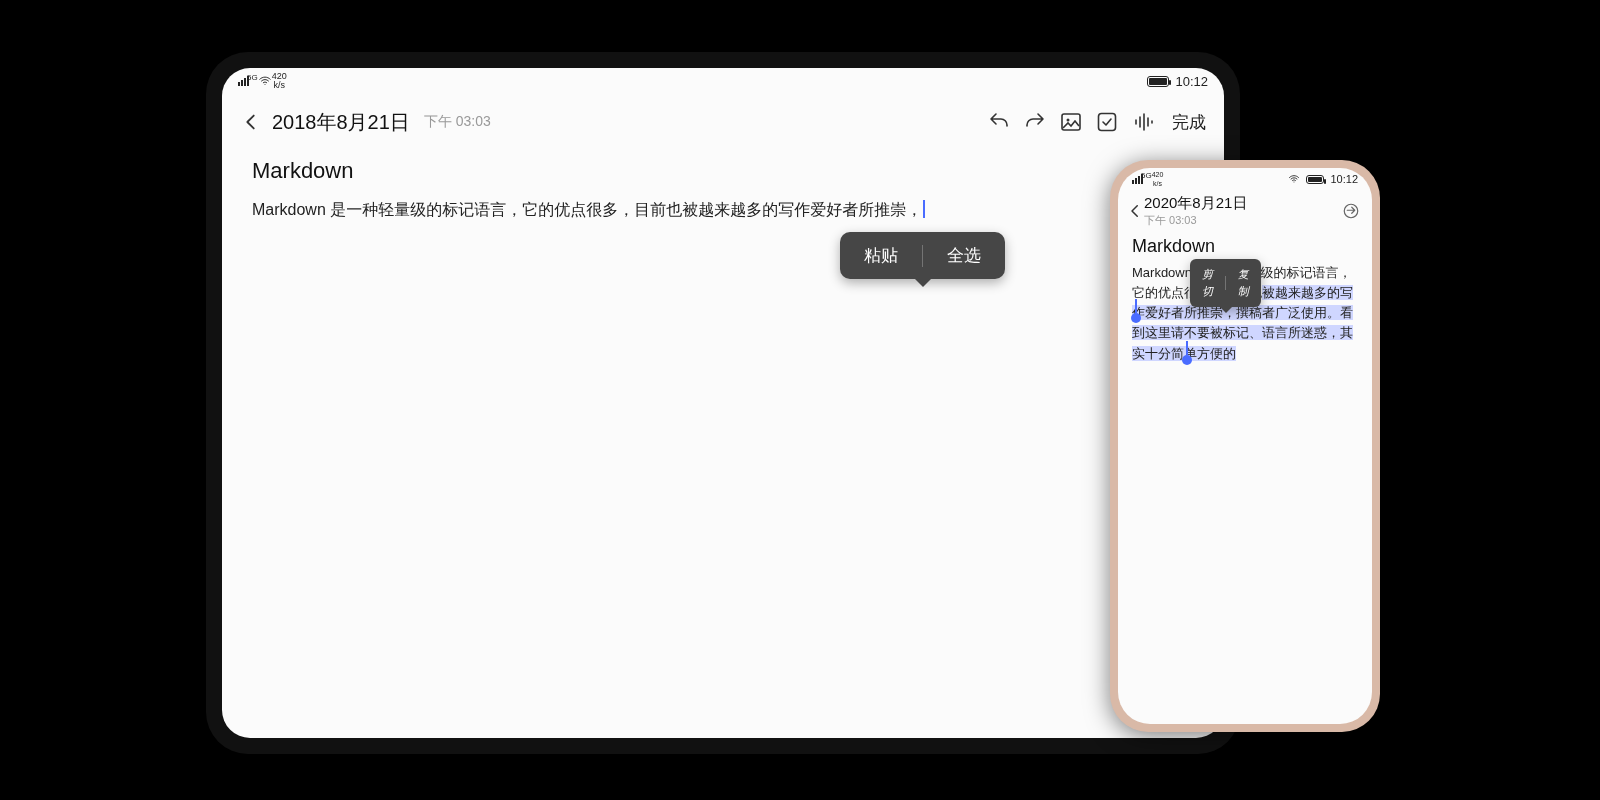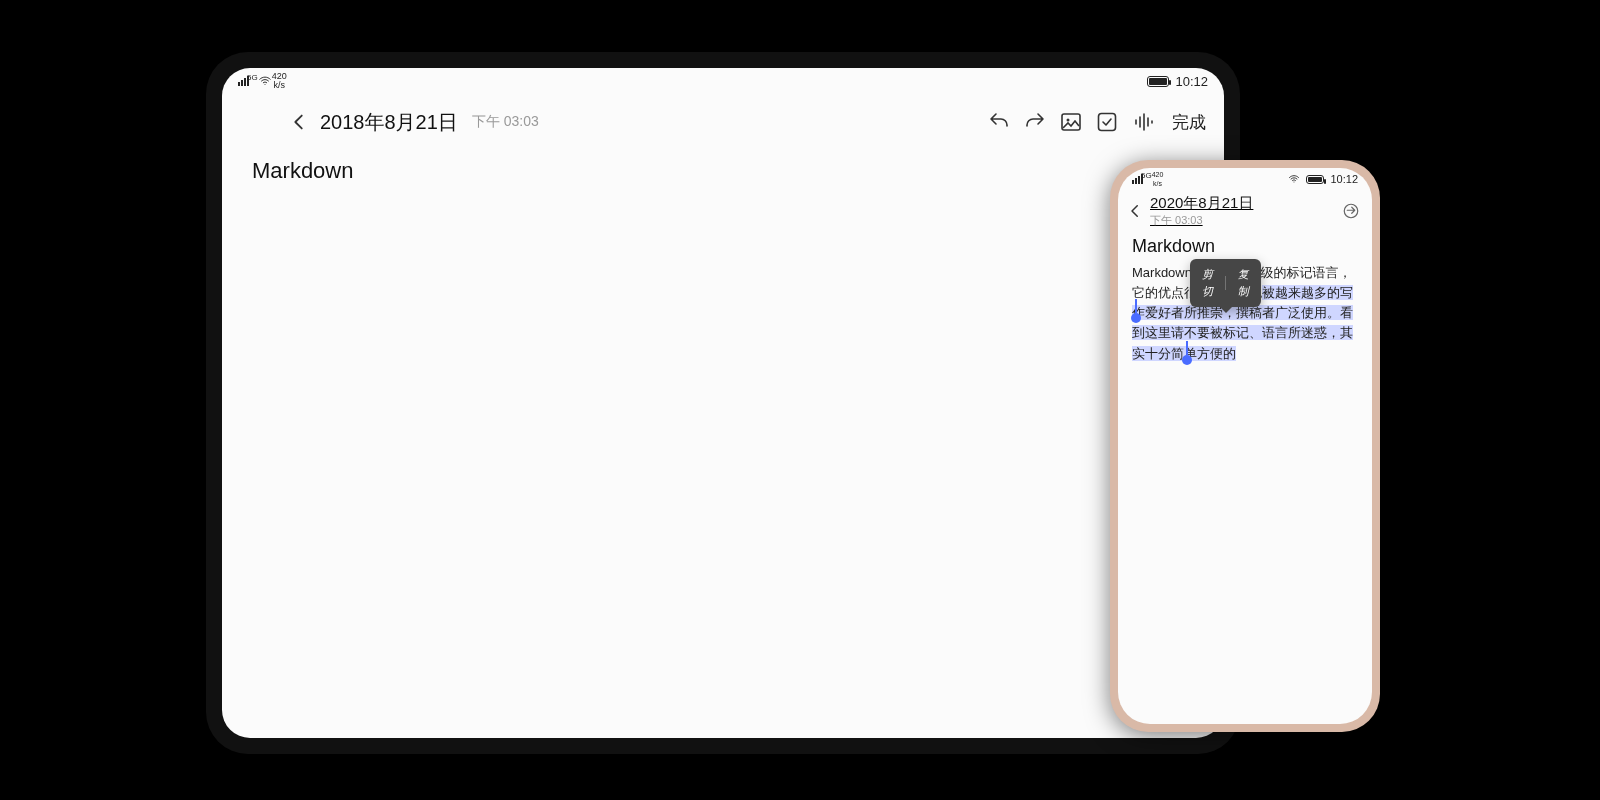--- a/index.html
+++ b/index.html
@@ -57,21 +57,20 @@
   .batt-body::after { content:""; position:absolute; right:-3px; top:3px; width:2px; height:5px; background:#222; border-radius:1px; }
   .batt-fill { position:absolute; left:1px; top:1px; bottom:1px; right:1px; background:#222; border-radius:1px; }
   .t-clock { font-size: 13px; font-weight:500; }
 
   .t-header {
     height: 56px;
     display: flex;
     align-items: center;
     padding: 0 18px;
     gap: 10px;
-    margin-left: 48px;
   }
   .t-back { width: 22px; height: 22px; cursor:pointer; }
   .t-date { font-size: 20px; color:#111; }
   .t-time-sub { font-size: 14px; color:#999; margin-left: 4px; }
   .t-header-spacer { flex: 1; }
   .t-tool { width: 26px; height: 26px; cursor:pointer; display:flex; align-items:center; justify-content:center; }
   .t-tool svg { width: 24px; height:24px; stroke:#333; fill:none; stroke-width:1.6; }
   .t-done { font-size: 17px; color:#222; margin-left:6px; cursor:pointer; }
 
   .t-body { padding: 4px 30px; position: relative; }
@@ -120,22 +119,20 @@
     height: 22px;
     display:flex; align-items:center; justify-content:space-between;
     padding: 0 14px;
     font-size: 10px;
     color:#222;
   }
   .p-status .t-clock { font-size:11px; }
   .p-header {
     display:flex; align-items:center;
     padding: 4px 12px 6px 8px;
-    gap: 6px;
-    text-decoration: underline;
   }
   .p-back { width:18px; height:18px; cursor:pointer; }
   .p-dates { flex:1; }
   .p-date { font-size:15px; color:#111; font-weight:500; }
   .p-time-sub { font-size:11px; color:#999; }
   .p-share { width:18px; height:18px; cursor:pointer; }
   .p-share svg { stroke:#666; fill:none; stroke-width:1.6; }
 
   .p-body { padding: 2px 14px; position:relative; }
   .p-title { font-size:18px; color:#111; margin-bottom:6px; }
@@ -228,21 +225,30 @@
       <div class="t-tool">
           <svg viewBox="0 0 24 24">
             <path d="M5 10v4M9 7v10M13 4v16M17 8v8M21 11v2" stroke-linecap="round"></path>
           </svg>
         </div>
       <span class="t-done">完成</span>
     </div>
 
     <div class="t-body">
       <div class="t-title">Markdown</div>
-
+      <div class="t-para">
+        <span>Markdown 是一种轻量级的标记语言，它的优点很多，目前也被越来越多的写作爱好者所推崇，</span><span class="t-cursor"></span>
+      </div>
+
+      <div class="ctx-menu tablet">
+        <div class="ctx-item">粘贴</div>
+        <div class="ctx-sep"></div>
+        <div class="ctx-item">全选</div>
+        <div class="ctx-arrow"></div>
+      </div>
     </div>
 
   </div>
 </div>
 
 <div class="phone-frame">
   <div class="phone-screen">
 
     <div class="p-status">
       <div class="t-status-left">

